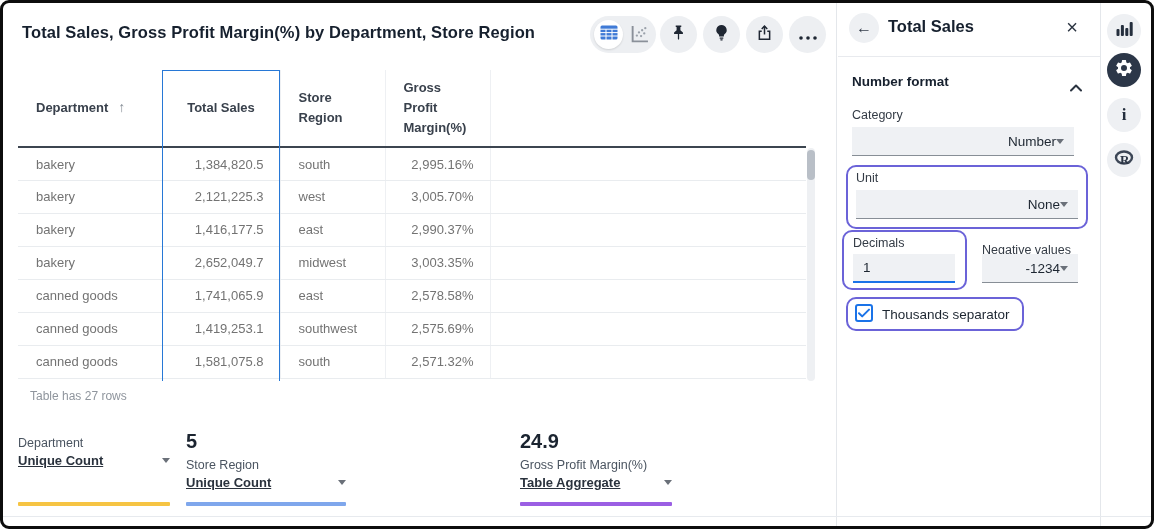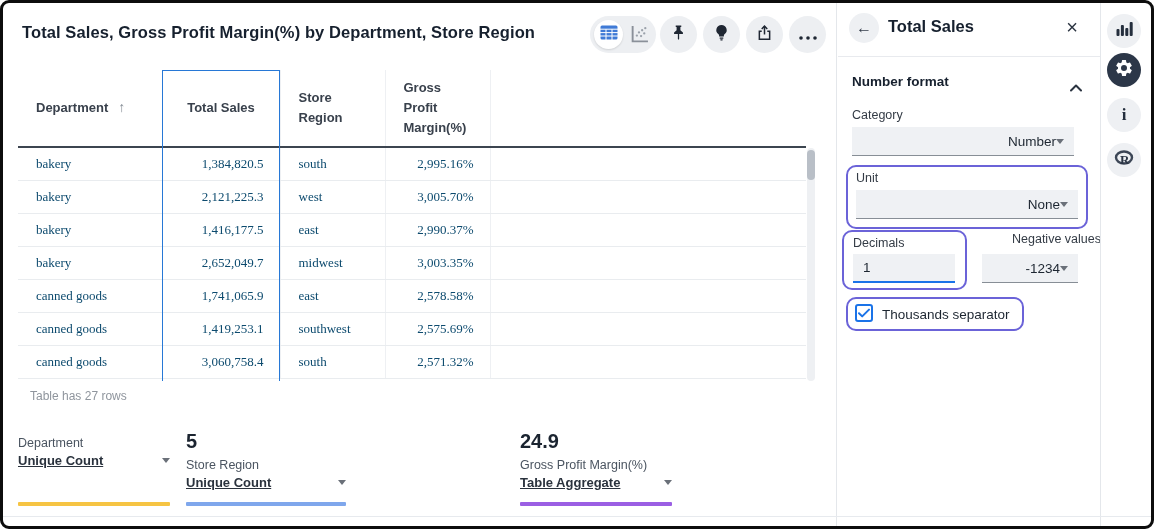--- a/index.html
+++ b/index.html
@@ -19,21 +19,21 @@
       display:flex; align-items:center; justify-content:center; }
 
   
   .table-wrap { position:absolute; left:18px; top:70px; width:797px; height:311px; overflow:hidden; }
   table { border-collapse:collapse; table-layout:fixed; width:788px; }
   th, td { border-right:1px solid #eef0f3; font-size:13px; }
   th { height:76px; vertical-align:middle; text-align:left; color:#39414c; font-weight:600;
        padding:8px 14px 8px 18px; line-height:1.55; background:#fff; }
   th.center { text-align:center; padding:8px 10px; }
   thead tr { border-bottom:2.5px solid #3c4550; }
-  td { height:33px; color:#0c4a6e; padding:0 16px 0 18px; background:#fff; border-bottom:1px solid #e9ecef;font-family:Liberation Serif, serif; }
+  td { height:33px; color:#737373; padding:0 16px 0 18px; background:#fff; border-bottom:1px solid #e9ecef; }
   td.num { text-align:right; padding:0 16px; }
   th.lastcol, td.lastcol { border-right:none; }
   .sort-arrow { color:#848b94; font-size:14px; margin-left:10px; font-weight:400; }
   .col-select { position:absolute; left:144px; top:0; width:118px; height:340px;
       border:1.5px solid #2778d6; pointer-events:none; z-index:5; }
   .vscroll { position:absolute; left:789px; top:78px; width:8px; height:233px; background:#eef0f3; border-radius:4px; }
   .vscroll .thumb { position:absolute; left:0; top:2px; width:8px; height:30px; background:#b9bfc7; border-radius:4px; }
   .row-note { position:absolute; left:30px; top:389px; font-size:12px; color:#8f959d; }
 
   
@@ -213,21 +213,21 @@
         </tr>
         <tr>
           <td>canned goods</td>
             <td class="num">1,419,253.1</td>
           <td>southwest</td>
             <td class="num">2,575.69%</td>
             <td class="lastcol"></td>
         </tr>
         <tr>
           <td>canned goods</td>
-            <td class="num">3,060,758.4</td>
+            <td class="num">1,581,075.8</td>
           <td>south</td>
             <td class="num">2,571.32%</td>
             <td class="lastcol"></td>
         </tr>
       </tbody>
     </table>
     <div class="col-select"></div>
     <div class="vscroll">
       <div class="thumb"></div>
     </div>
@@ -293,21 +293,21 @@
     <span>None</span>
     <span class="caret"></span>
   </div>
 
   <div class="hl-group" style="left:842px; top:230px; width:125px; height:60px;"></div>
   <div class="field-label" style="left:853px; top:236px;">Decimals</div>
   <div class="text-input" style="left:853px; top:254px; width:102px;">
     <span>1</span>
   </div>
 
-  <div class="field-label" style="left:982px; top:232px;margin-left:30px;">Negative values</div>
+  <div class="field-label" style="left:982px; top:243px;">Negative values</div>
   <div class="select" style="left:982px; top:254px; width:96px;">
     <span>-1234</span>
     <span class="caret"></span>
   </div>
 
   <div class="hl-group" style="left:846px; top:297px; width:178px; height:34px;"></div>
   <div class="checkbox">
     <span>
       <svg width="12" height="10" viewBox="0 0 12 10" fill="none" stroke="#1a73e8" stroke-width="2" stroke-linecap="round" stroke-linejoin="round">
           <path d="M1 5.2 4.2 8.4 11 1.6"></path>

